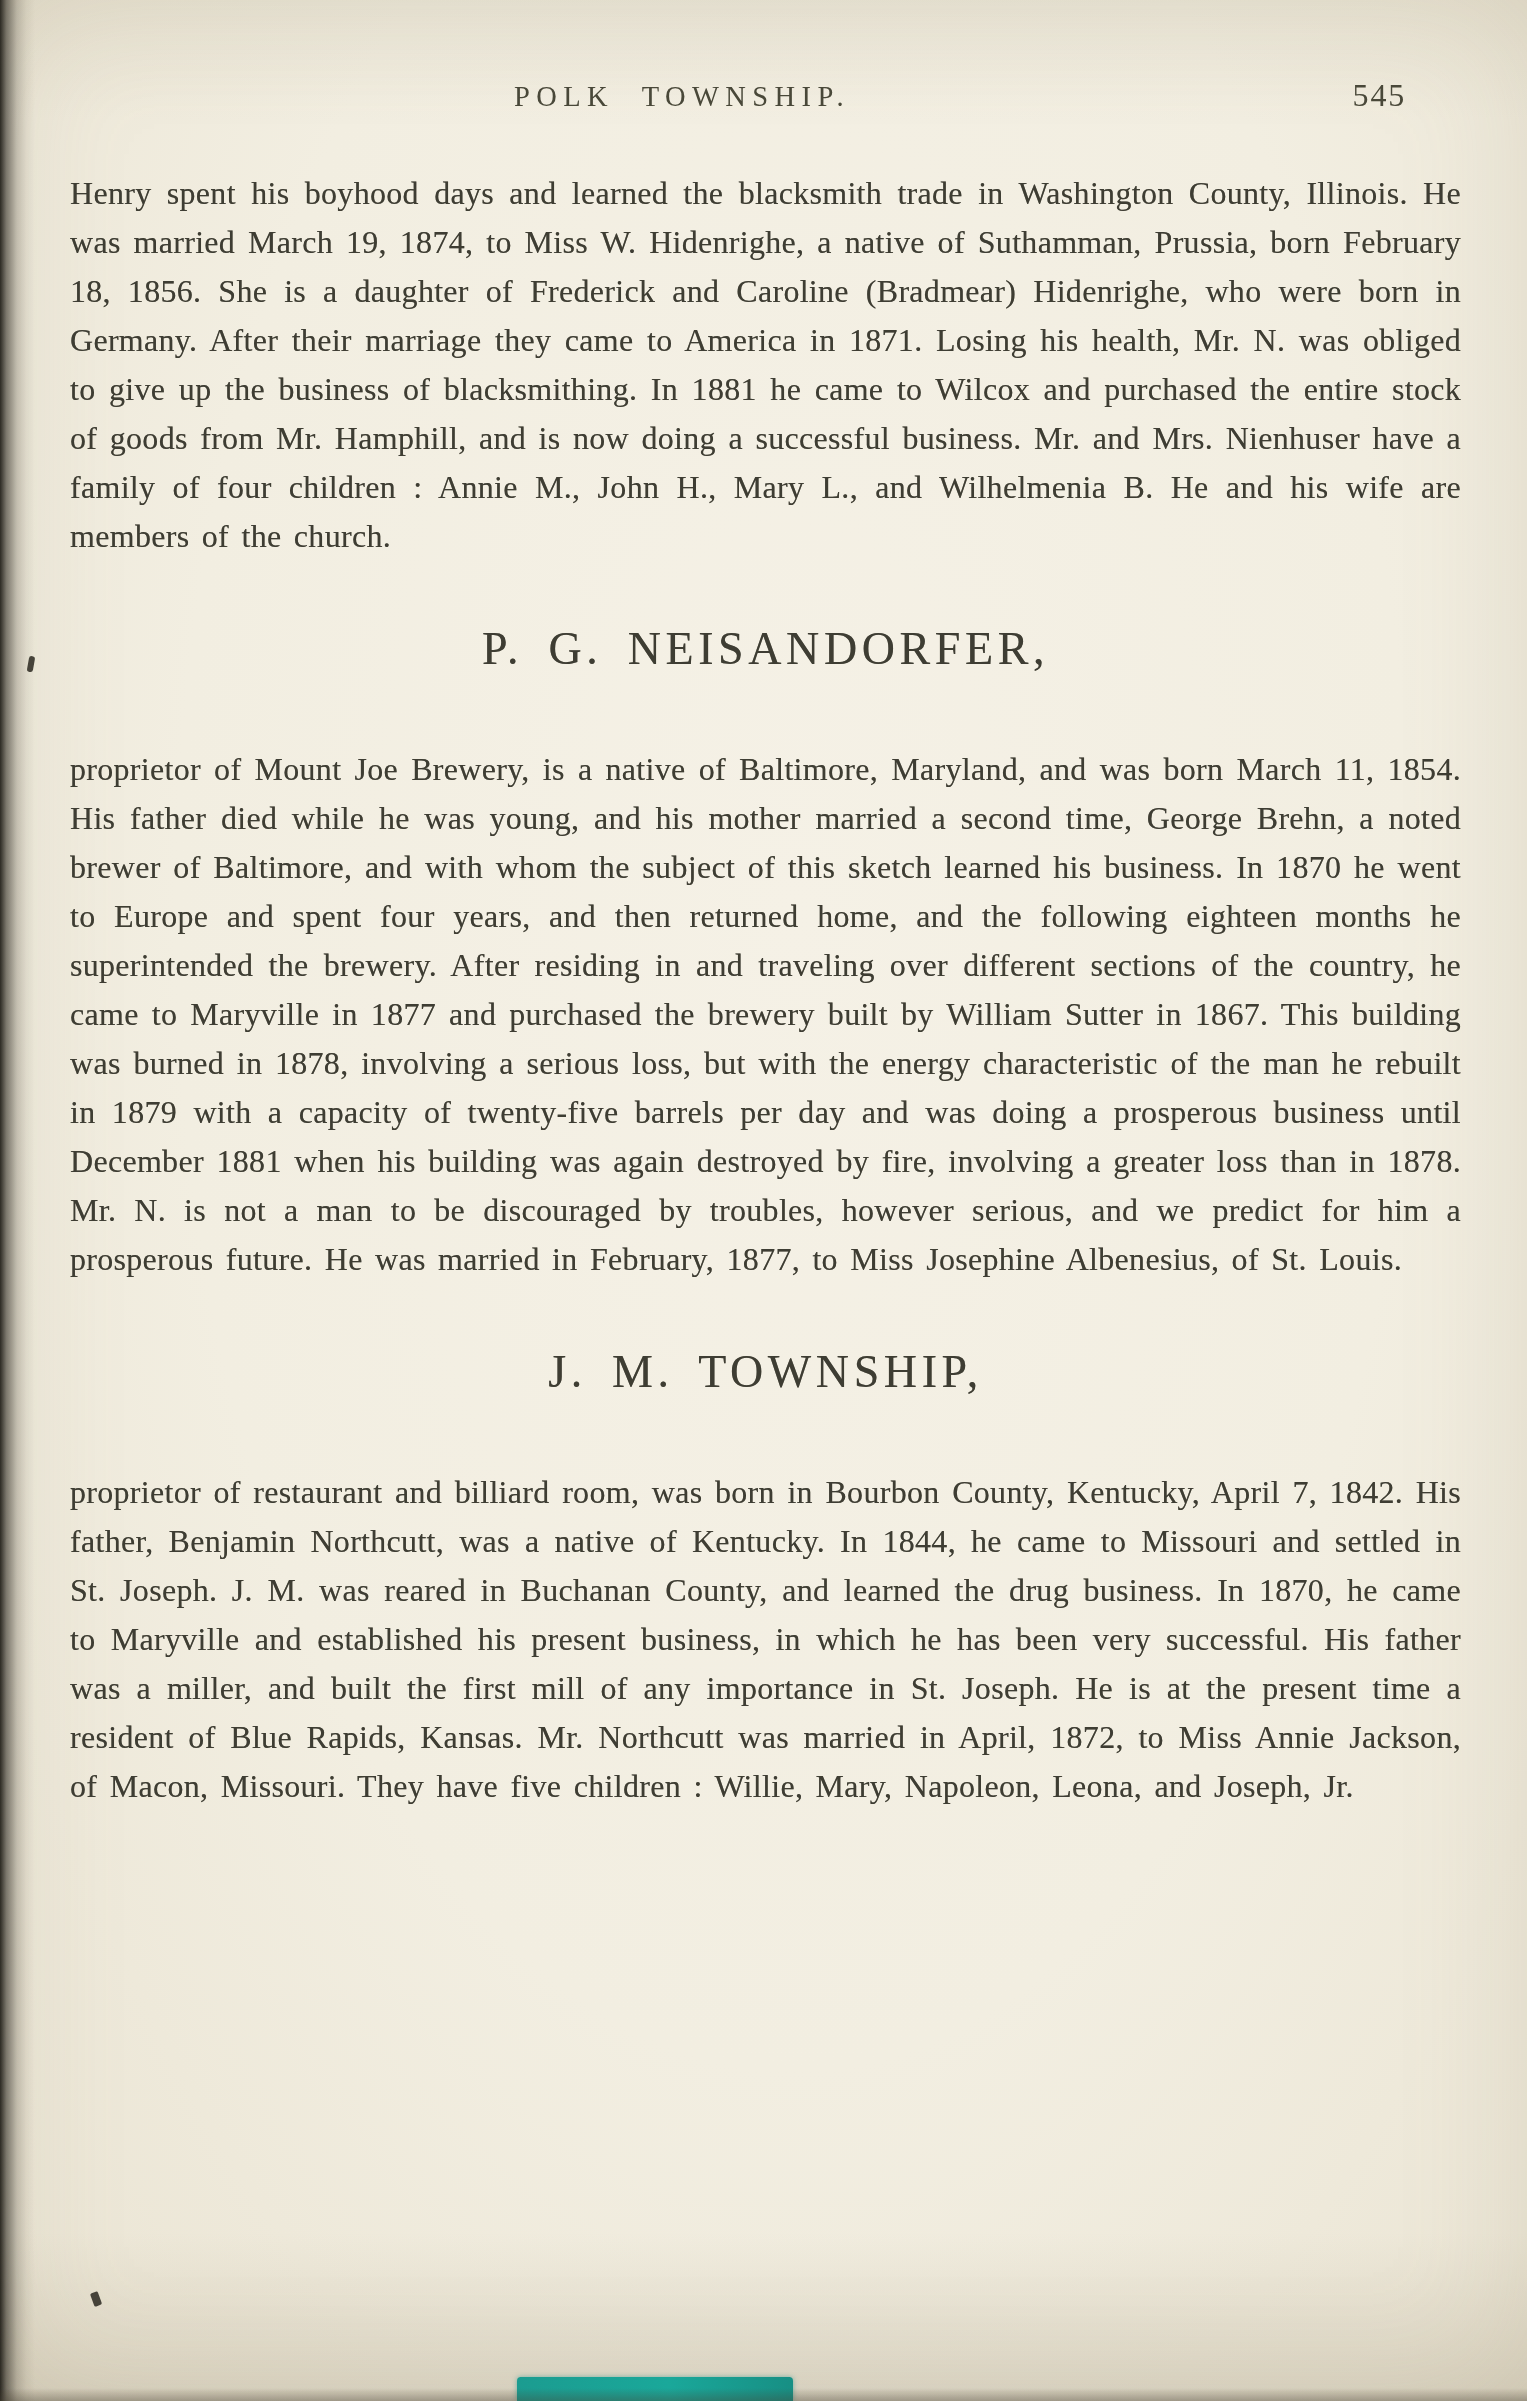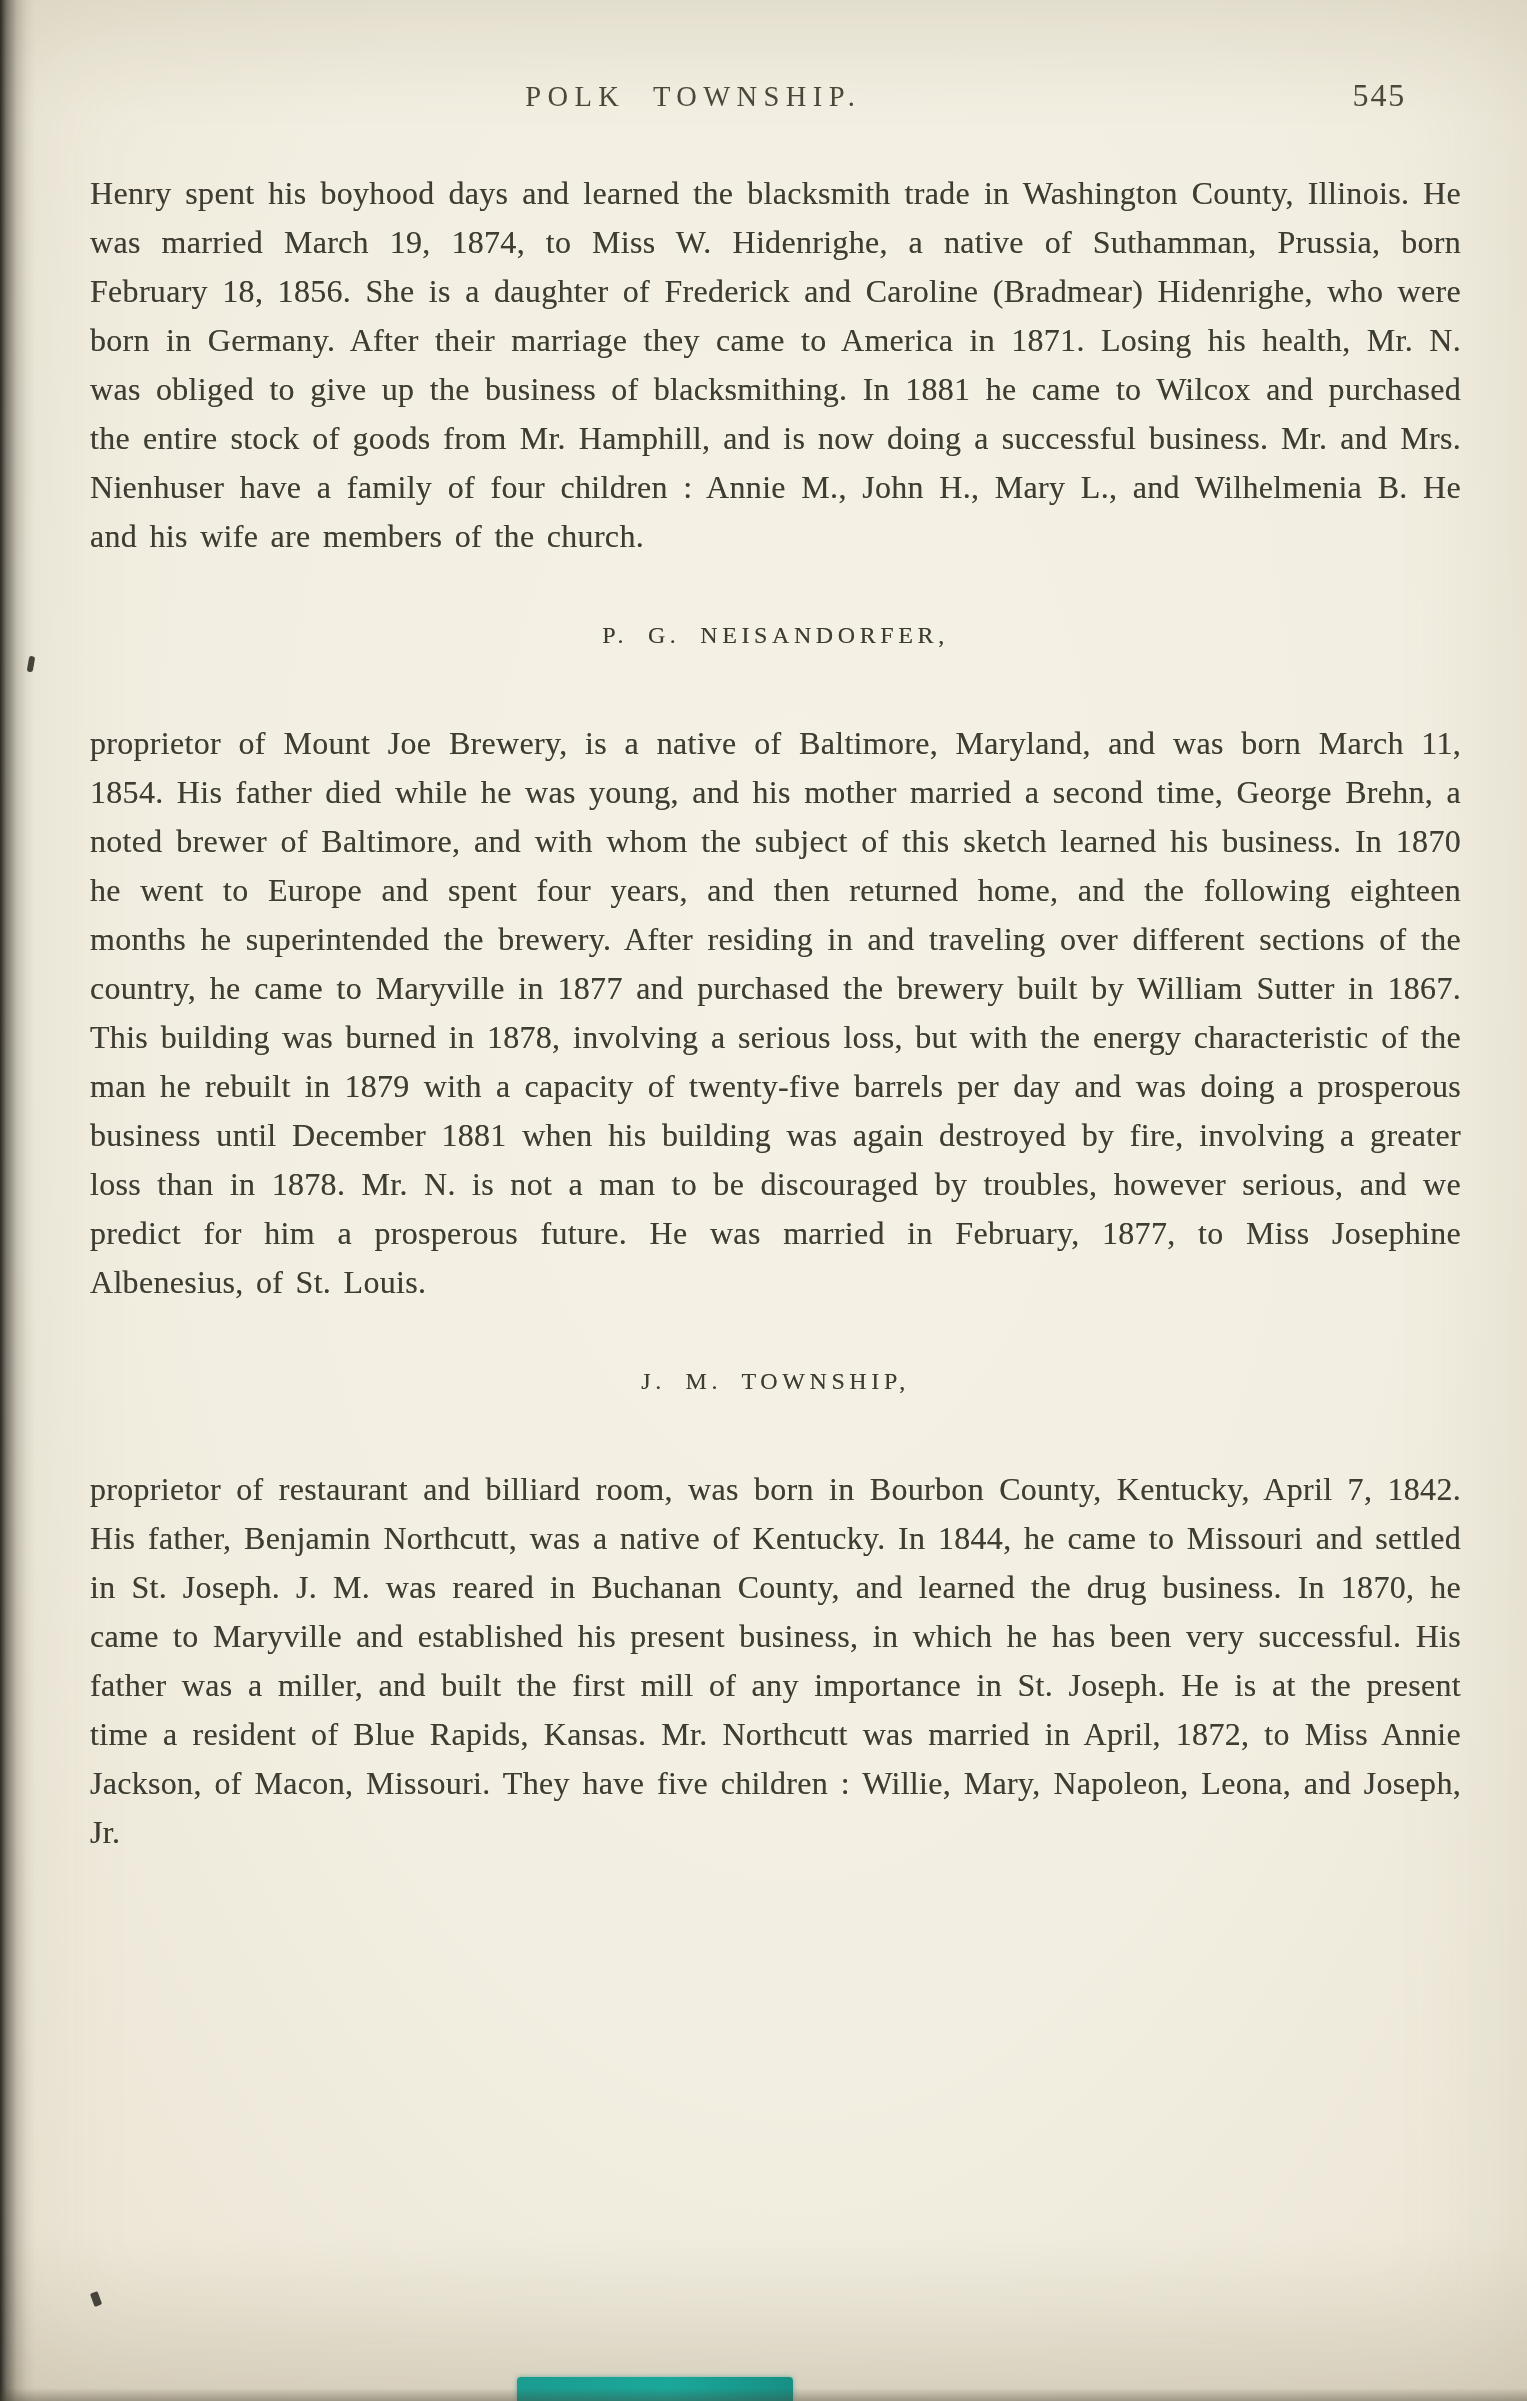--- a/index.html
+++ b/index.html
@@ -36,21 +36,20 @@
     position: absolute;
     left: 0; right: 0; bottom: 0;
     height: 13px;
     background: linear-gradient(to top, rgba(70, 64, 50, 0.38), transparent);
   }
   .page-content {
     position: absolute;
     left: 70px;
     right: 66px;
     top: 81px;
-    margin-left: 20px;
   }
   .running-head {
     position: relative;
     height: 42px;
     font-size: 28.5px;
     color: #4a4albmixed;
     color: #494839;
   }
   .rh-title {
     position: absolute;
@@ -72,21 +71,21 @@
     text-align: justify;
     word-spacing: 4.1px;
     letter-spacing: 0.3px;
     margin: 0;
     text-shadow: 0 0 0.6px rgba(62, 60, 48, 0.55);
   }
   .body-par.first {
     margin-top: 46px;
   }
   .sec-head {
-    font-size: 24px;
+    font-size: 46px;
     font-weight: normal;
     text-align: center;
     letter-spacing: 4.6px;
     word-spacing: 9.2px;
     margin: 61px 0 70px 0;
     text-shadow: 0 0 0.6px rgba(62, 60, 48, 0.55);
   }
   .teal-strip {
     position: absolute;
     left: 517px;

